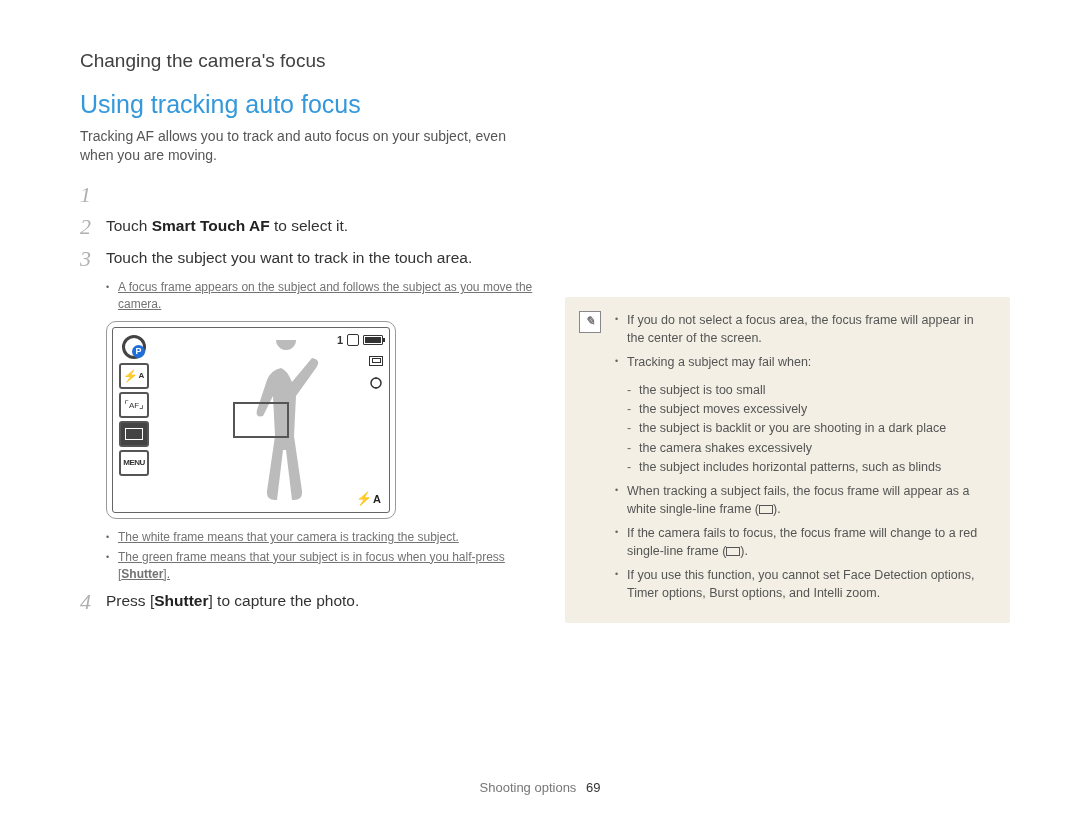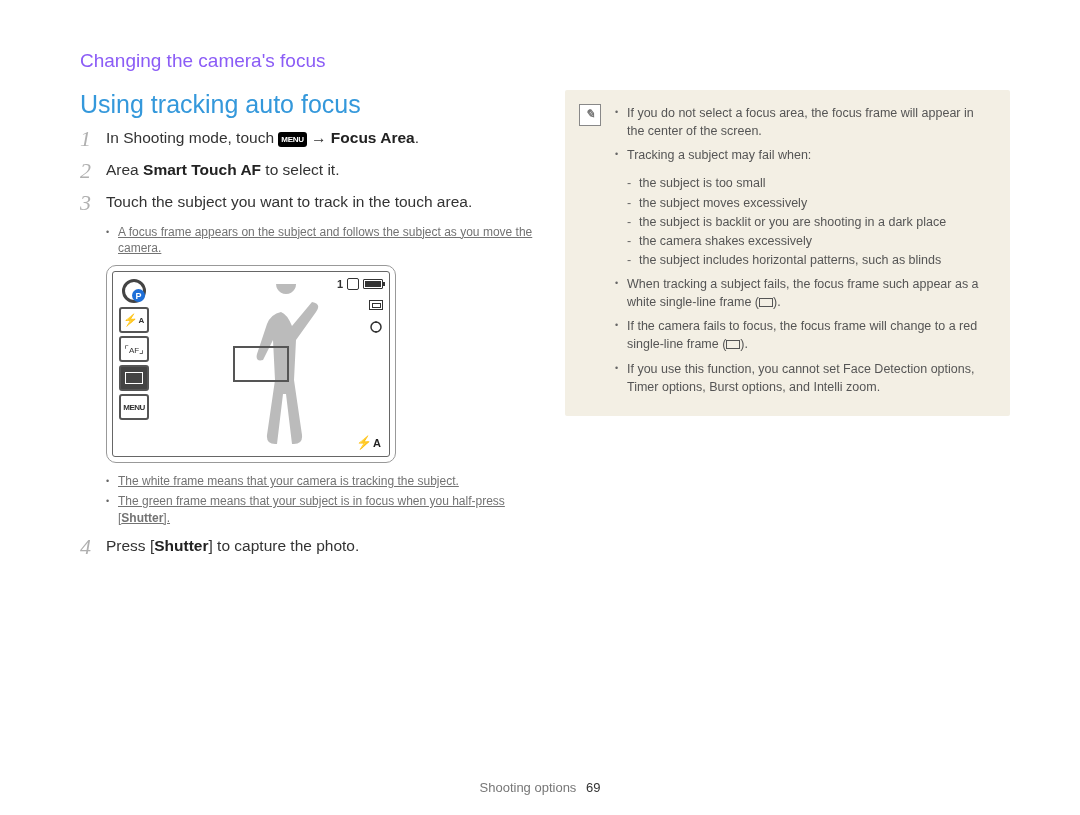--- a/index.html
+++ b/index.html
@@ -9,27 +9,27 @@
     width: 1080px;
     height: 815px;
     color: #333;
     position: relative;
     padding: 50px 70px 30px 80px;
   }
   .breadcrumb {
     font-family: "Helvetica Neue", Arial, sans-serif;
     font-size: 19px;
     font-weight: 300;
-    color: #8b5cf6;
+    color: #404040;
     margin-bottom: 18px;
   }
   .columns {
     display: flex;
     gap: 30px;
-    align-items: flex-start;
+    align-items: flex-end;
   }
   .col-left {
     width: 455px;
     flex-shrink: 0;
   }
   .col-right {
     flex: 1;
   }
   h2.section-title {
     font-size: 25px;
@@ -222,32 +222,30 @@
   .footer .pg { color:#333; margin-left:6px; }
 </style>
 </head>
 <body>
 
 <div class="breadcrumb">Changing the camera's focus</div>
 
 <div class="columns">
   <div class="col-left">
     <h2 class="section-title">Using tracking auto focus</h2>
+    <p class="intro">Tracking AF allows you to track and auto focus on your subject, even when you are moving.</p>
 
     <div class="step">
       <div class="step-num">1</div>
-      <div class="step-body">
-        <span>In Shooting mode, touch </span><span class="menu-chip">MENU</span><span> → </span><b>Focus Area</b><span>.</span>
-      </div>
     </div>
 
     <div class="step">
       <div class="step-num">2</div>
       <div class="step-body">
-        <span>Area </span><b>Smart Touch AF</b><span> to select it.</span>
+        <span>Touch </span><b>Smart Touch AF</b><span> to select it.</span>
       </div>
     </div>
 
     <div class="step">
       <div class="step-num">3</div>
       <div class="step-body">Touch the subject you want to track in the touch area.</div>
     </div>
     <ul class="sub-bullets">
       <li>A focus frame appears on the subject and follows the subject as you move the camera.</li>
     </ul>
@@ -324,21 +322,21 @@
           <span>Tracking a subject may fail when:</span>
           <ul class="dash">
             <li>the subject is too small</li>
             <li>the subject moves excessively</li>
             <li>the subject is backlit or you are shooting in a dark place</li>
             <li>the camera shakes excessively</li>
             <li>the subject includes horizontal patterns, such as blinds</li>
           </ul>
         </li>
         <li>
-          <span>When tracking a subject fails, the focus frame such appear as a white single-line frame (</span><span class="inline-frame"></span><span>).</span>
+          <span>When tracking a subject fails, the focus frame will appear as a white single-line frame (</span><span class="inline-frame"></span><span>).</span>
         </li>
         <li>
           <span>If the camera fails to focus, the focus frame will change to a red single-line frame (</span><span class="inline-frame"></span><span>).</span>
         </li>
         <li>If you use this function, you cannot set Face Detection options, Timer options, Burst options, and Intelli zoom.</li>
       </ul>
     </div>
   </div>
 </div>
 

